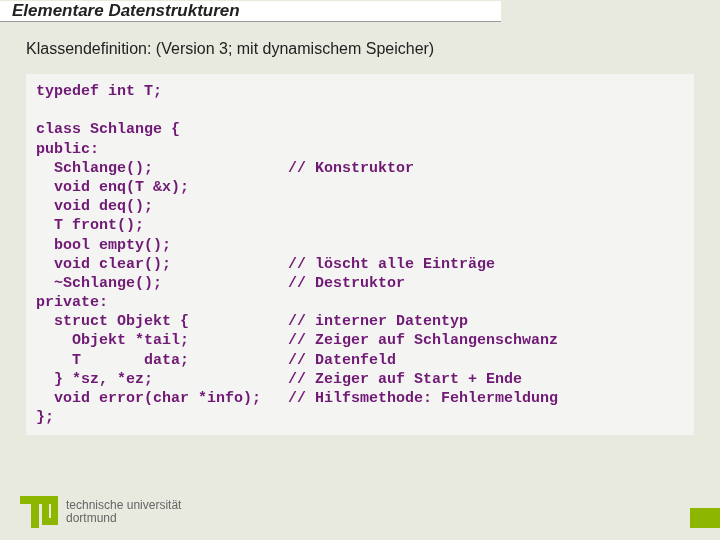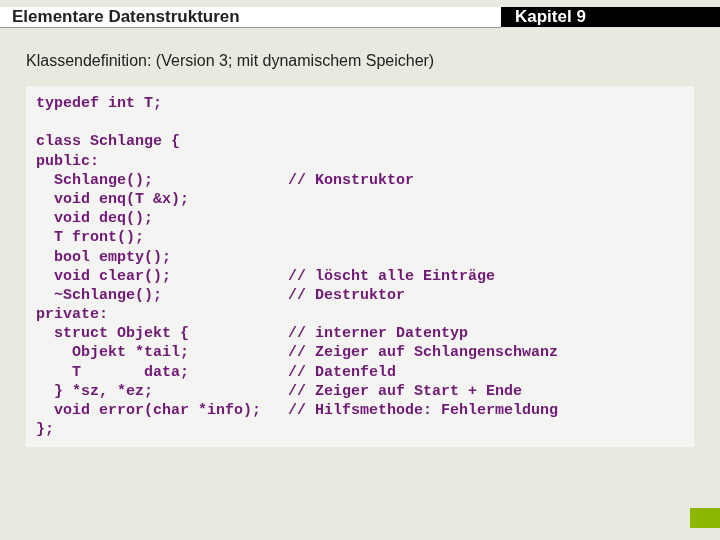--- a/index.html
+++ b/index.html
@@ -6,22 +6,23 @@
   body {
     width: 720px;
     height: 540px;
     background: #e8eadf;
     font-family: Arial, Helvetica, sans-serif;
     position: relative;
     overflow: hidden;
   }
   .header {
     display: flex;
-    align-items: center;
-    height: 34px;
+    align-items: flex-end;
+    height: 22px;
+    font-style: italic;
   }
   .header-left {
     background: #ffffff;
     flex: 0 0 501px;
     display: flex;
     align-items: center;
     padding-left: 12px;
     font-size: 17px;
     font-weight: bold;
     color: #222;
@@ -83,21 +84,20 @@
     width: 30px;
     height: 20px;
     background: #8db600;
   }
 </style>
 </head>
 <body>
 
 <div class="header">
   <div class="header-left">Elementare Datenstrukturen</div>
-  <div class="header-right">Kapitel 9</div>
 </div>
 
 <div class="content">
   <div class="subtitle">Klassendefinition: (Version 3; mit dynamischem Speicher)</div>
   <div class="codeblock">typedef int T;
 
 class Schlange {
 public:
   Schlange();               // Konstruktor
   void enq(T &amp;x);
@@ -109,14 +109,29 @@
 private:
   struct Objekt {           // interner Datentyp
     Objekt *tail;           // Zeiger auf Schlangenschwanz
     T       data;           // Datenfeld
   } *sz, *ez;               // Zeiger auf Start + Ende
   void error(char *info);   // Hilfsmethode: Fehlermeldung
 };</div>
 </div>
 
 <div class="footer">
+  <div class="logo">
+    <span>
+      <svg width="38" height="32" viewBox="0 0 38 32">
+        <rect x="0" y="0" width="38" height="8" fill="#8db600"></rect>
+        <rect x="11" y="8" width="8" height="24" fill="#8db600"></rect>
+        <rect x="22" y="0" width="7" height="22" fill="#8db600"></rect>
+        <rect x="31" y="0" width="7" height="22" fill="#8db600"></rect>
+        <rect x="22" y="22" width="16" height="7" fill="#8db600"></rect>
+      </svg>
+    </span>
+    <div class="logo-text">
+      <div>technische universität</div>
+      <div>dortmund</div>
+    </div>
+  </div>
   <div class="pagebar"></div>
 </div>
 
 </body></html>

